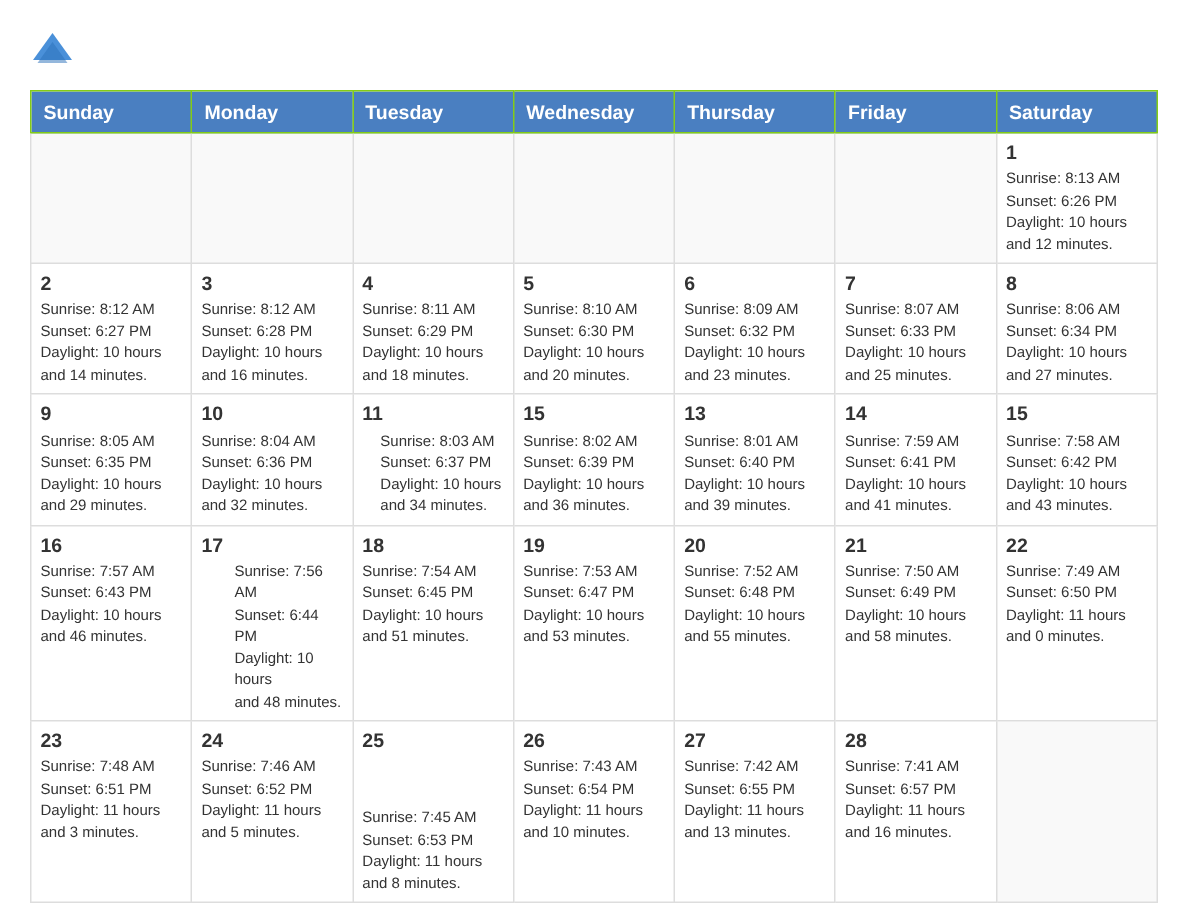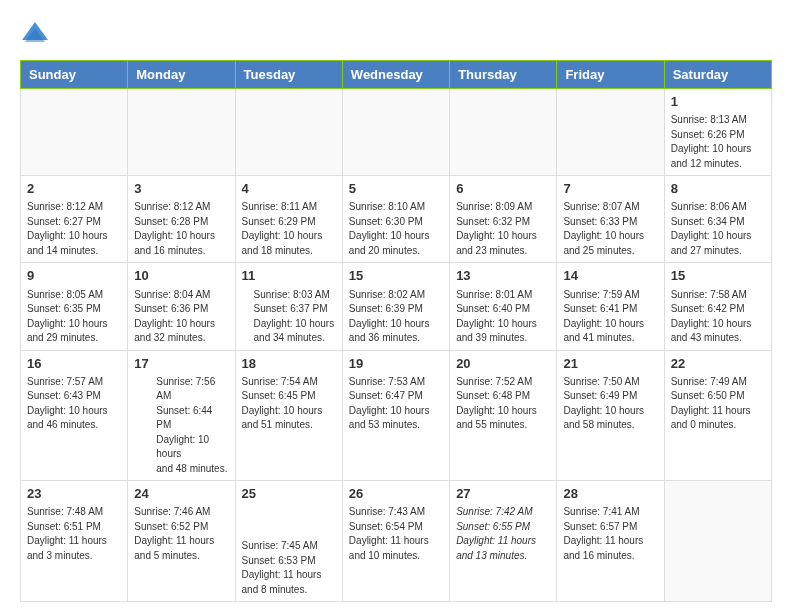--- a/index.html
+++ b/index.html
@@ -317,21 +317,21 @@
         </td>
         <td>
           <span class="day-num">26</span>
           <div class="day-info" style="white-space: pre-line;">Sunrise: 7:43 AM
 Sunset: 6:54 PM
 Daylight: 11 hours
 and 10 minutes.</div>
         </td>
         <td>
           <span class="day-num">27</span>
-          <div class="day-info" style="white-space: pre-line; font-style: italic;">Sunrise: 7:42 AM
+          <div class="day-info" style="white-space: pre-line;">Sunrise: 7:42 AM
 Sunset: 6:55 PM
 Daylight: 11 hours
 and 13 minutes.</div>
         </td>
         <td>
           <span class="day-num">28</span>
           <div class="day-info" style="white-space: pre-line;">Sunrise: 7:41 AM
 Sunset: 6:57 PM
 Daylight: 11 hours
 and 16 minutes.</div>

